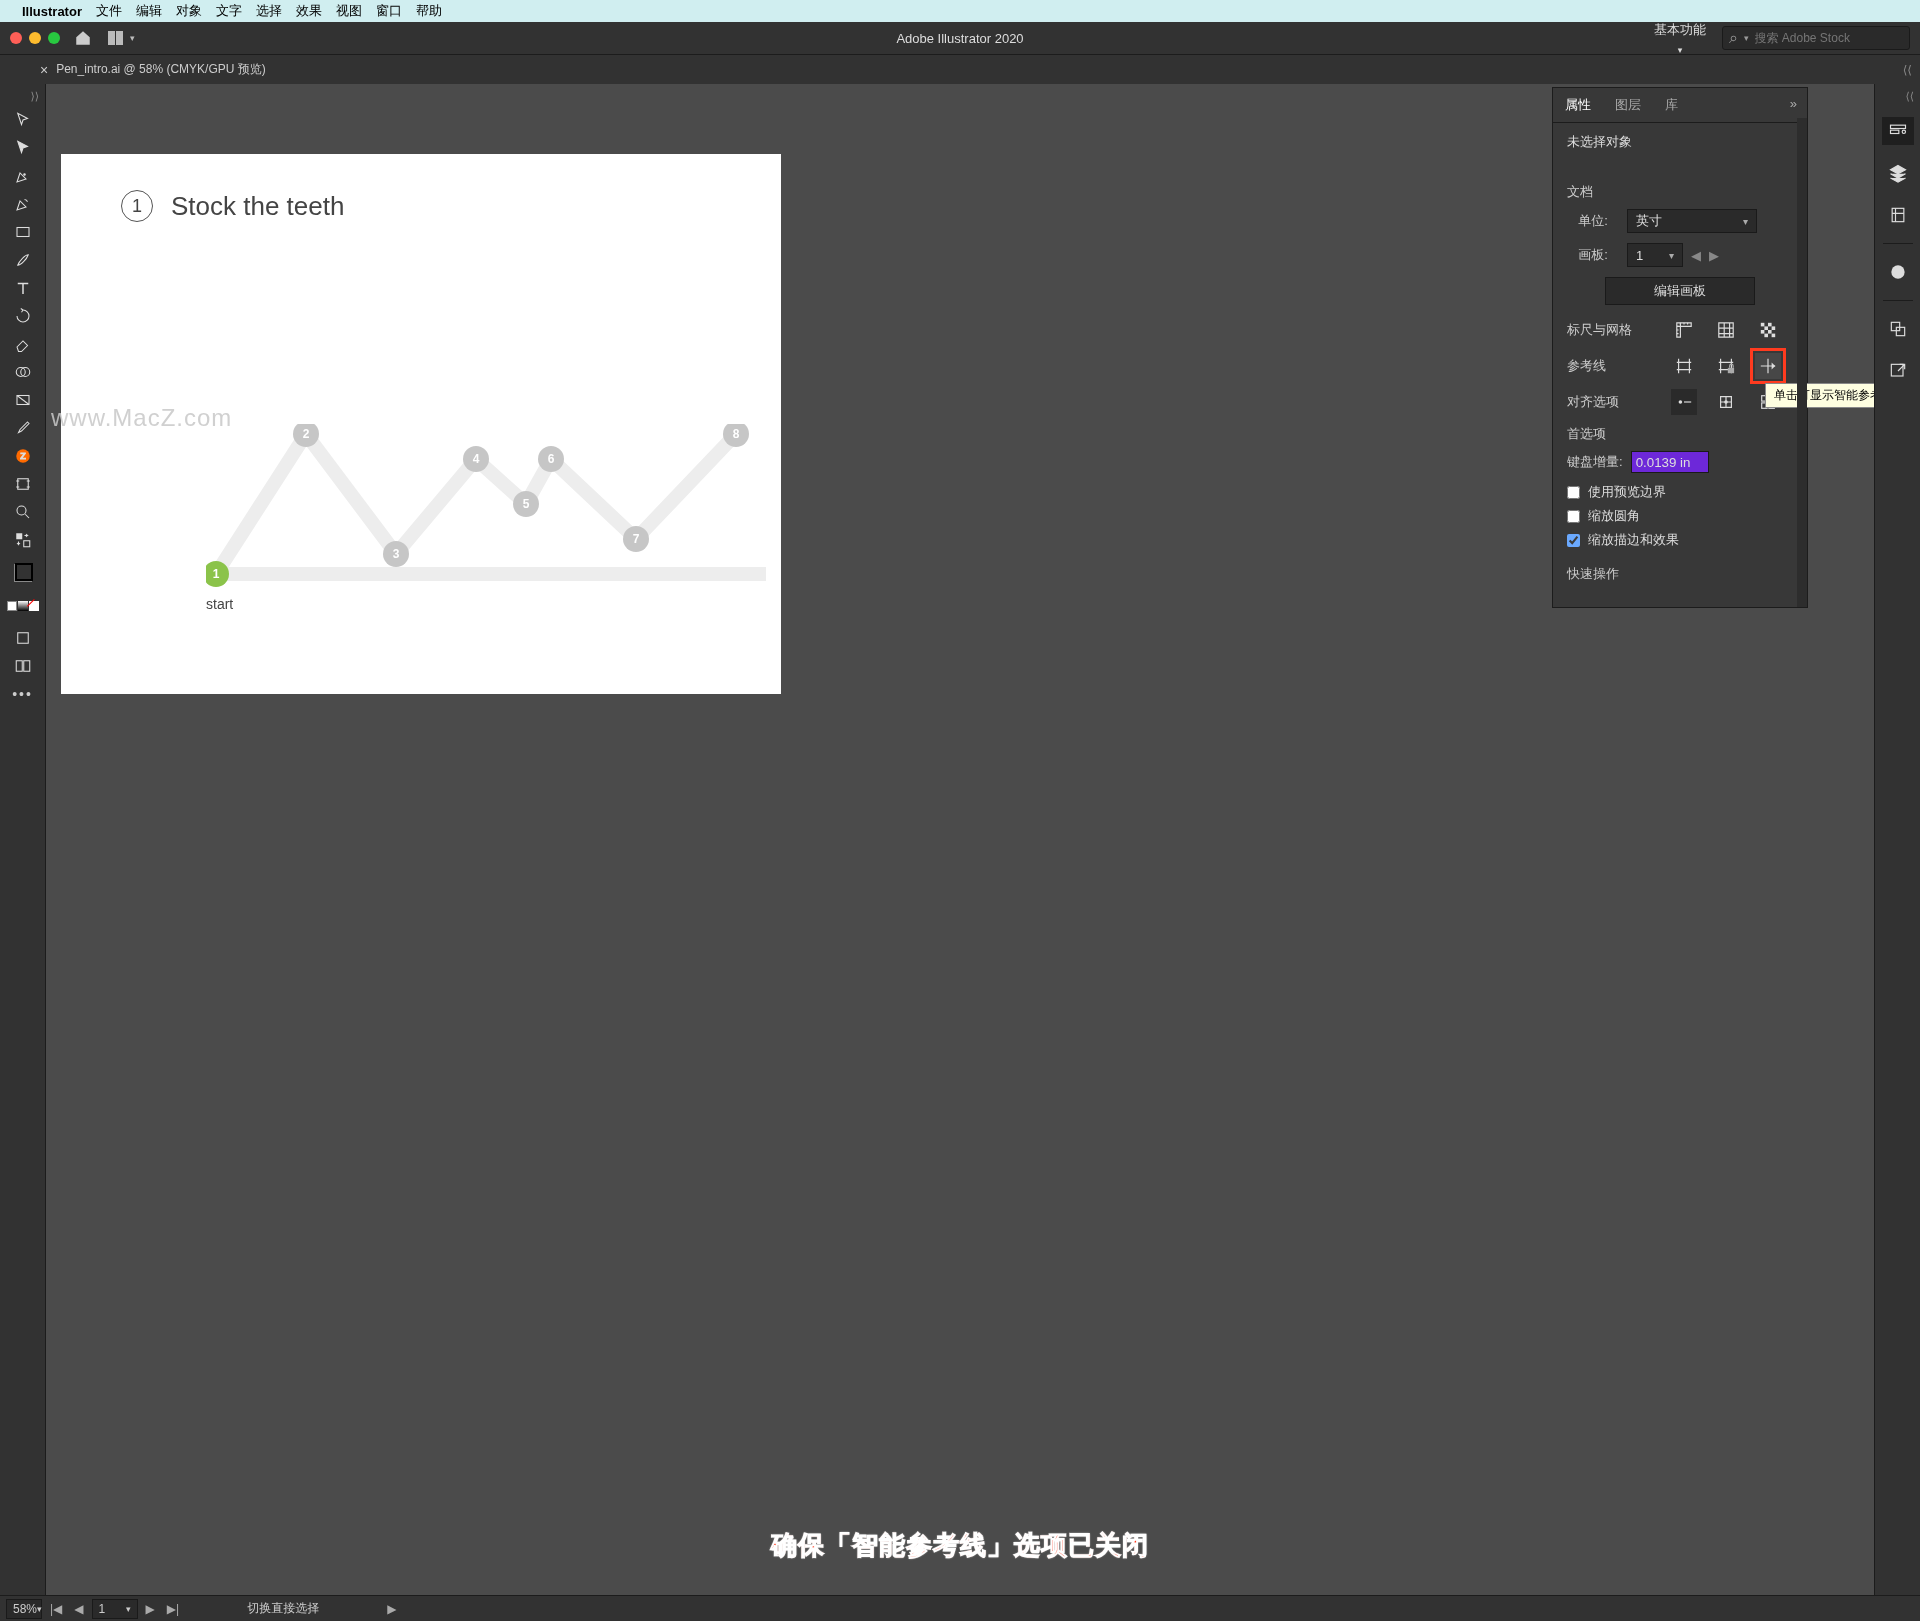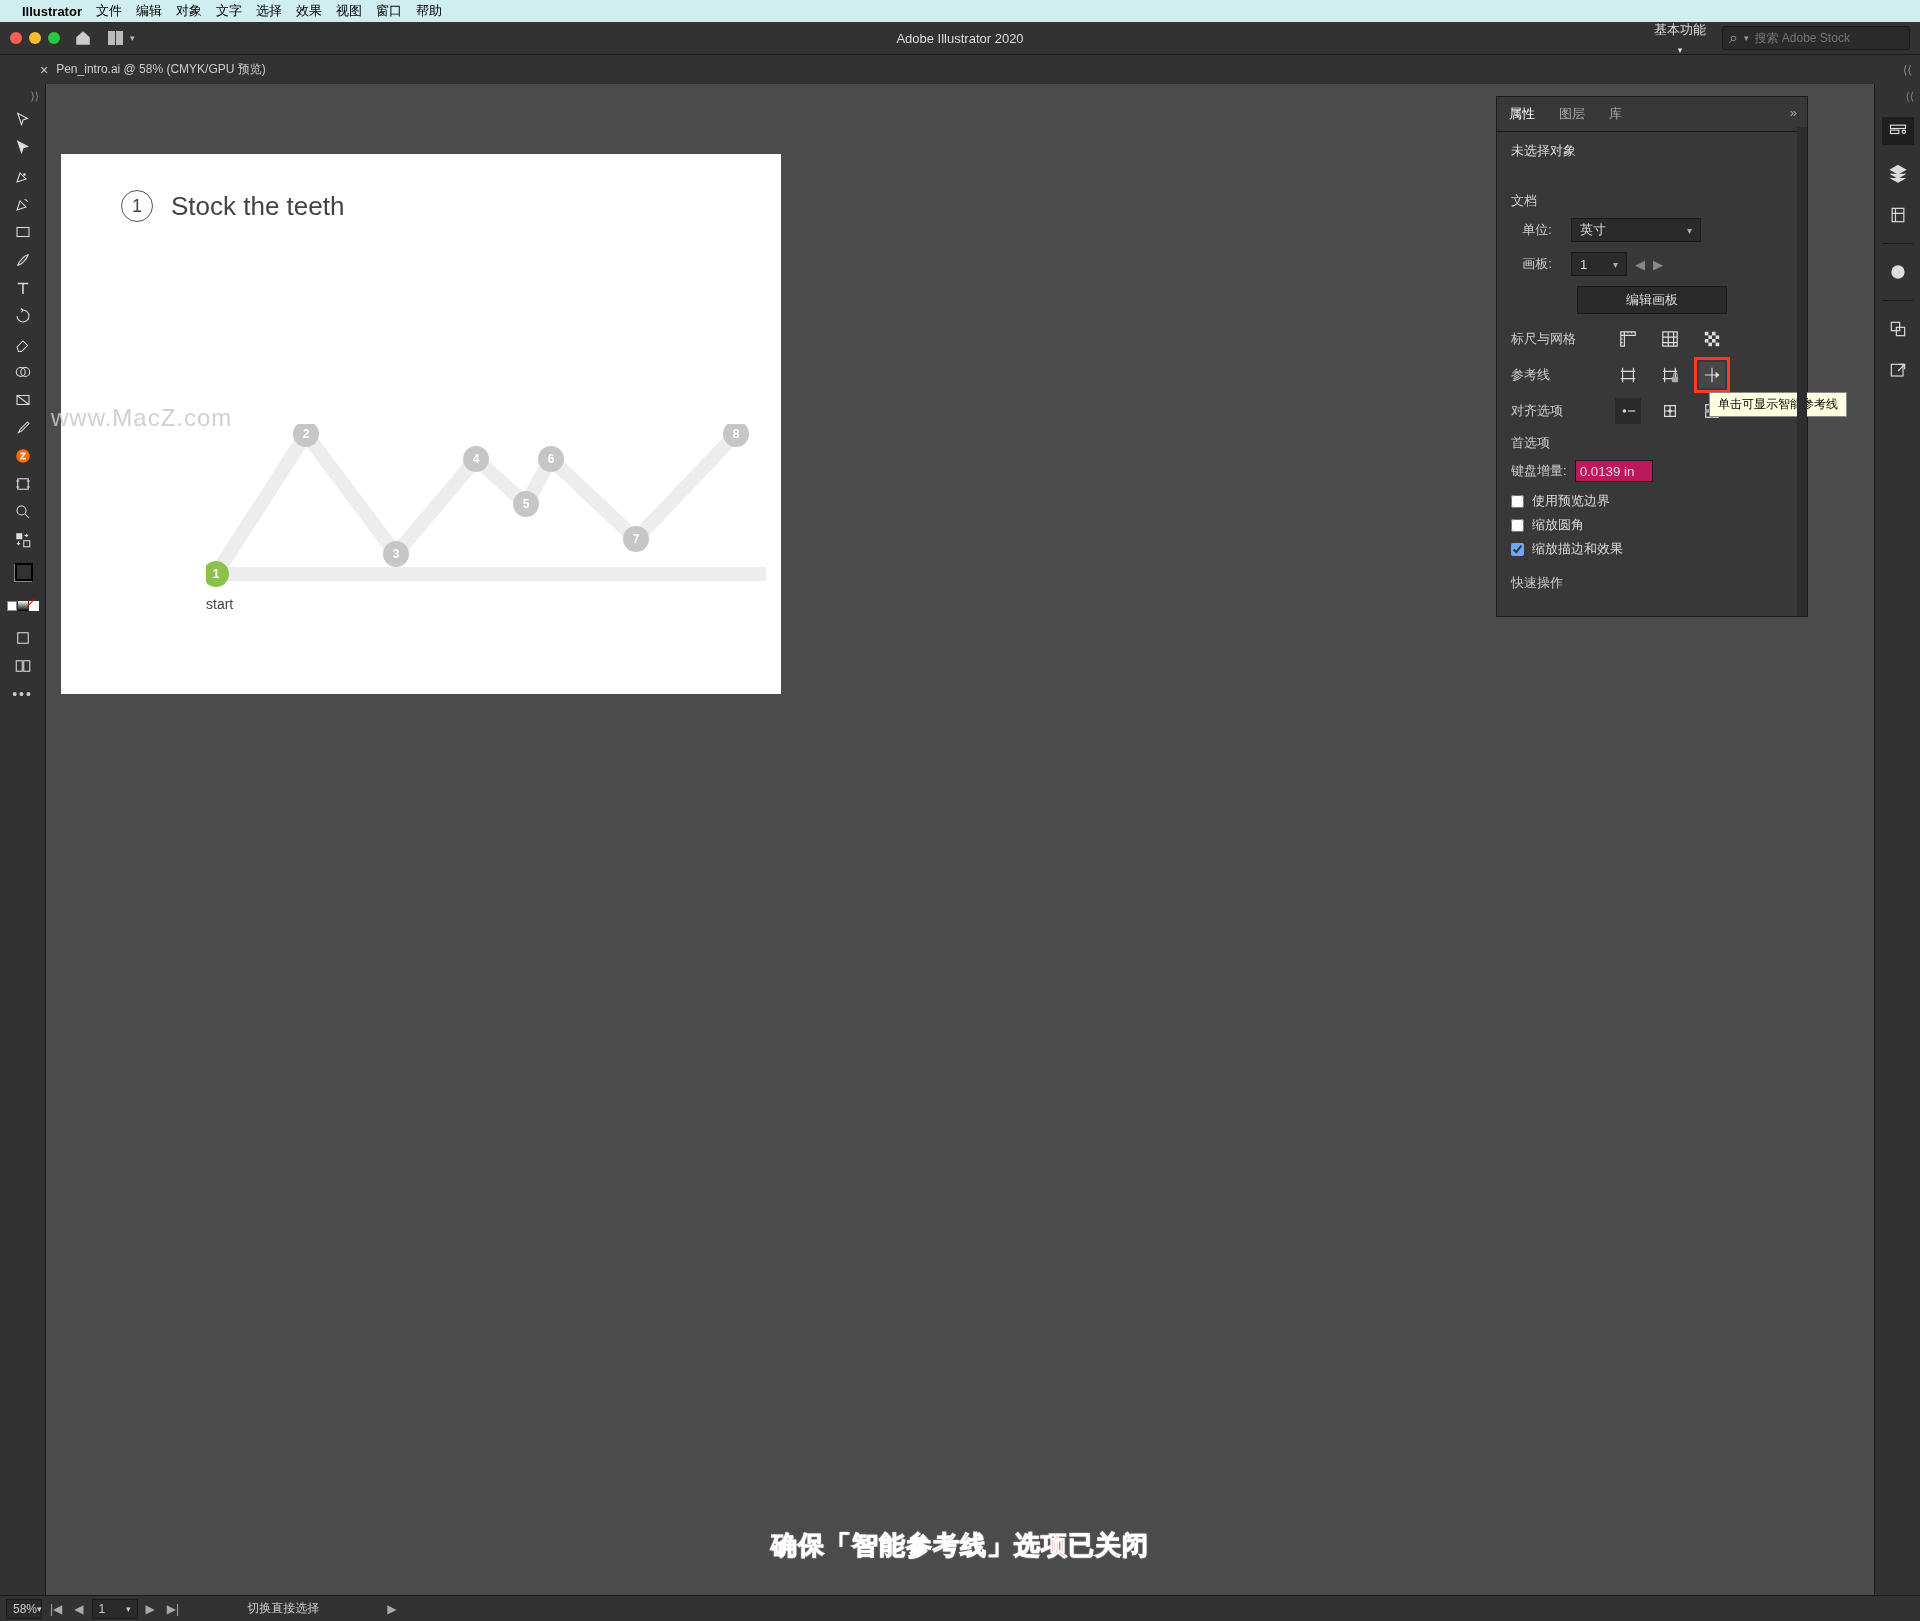--- a/index.html
+++ b/index.html
@@ -53,21 +53,21 @@
 .circ-num { width: 32px; height: 32px; border: 1.5px solid #555; border-radius: 50%; display: flex; align-items: center; justify-content: center; font-size: 18px; color: #444; }
 .art-title { font-size: 26px; font-weight: 300; color: #444; }
 .watermark { position: absolute; left: 5px; top: 320px; color: rgba(200,200,200,0.85); font-size: 24px; letter-spacing: 1px; font-weight: 300; }
 .teeth-svg { position: absolute; left: 145px; top: 270px; }
 .node-dot { fill: #c6c6c6; }
 .node-start { fill: #8bc34a; }
 .node-txt { fill: #fff; font-size: 12px; font-weight: 600; text-anchor: middle; dominant-baseline: central; }
 .start-lbl { position: absolute; font-size: 14px; color: #444; }
 
 
-.prop-panel { position: absolute; right: 66px; top: 12px; width: 312px; background: #383838; color: #ddd; font-size: 13px; border: 1px solid #1c1c1c; }
+.prop-panel { position: absolute; right: 66px; top: 3px; width: 256px; background: #383838; color: #ddd; font-size: 13px; border: 1px solid #1c1c1c; }
 .prop-tabs { display: flex; border-bottom: 1px solid #1c1c1c; }
 .prop-tab { padding: 8px 12px; cursor: pointer; color: #aaa; }
 .prop-tab.active { color: #fff; background: #383838; }
 .prop-tabs .more { margin-left: auto; padding: 8px 10px; color: #aaa; cursor: pointer; }
 .prop-body { padding: 10px 14px 16px; }
 .sel-status { margin-bottom: 32px; }
 .sect-title { color: #ccc; margin: 10px 0 8px; }
 .prop-row { display: flex; align-items: center; margin-bottom: 10px; gap: 8px; }
 .prop-row .lbl { width: 52px; text-align: center; color: #ccc; }
 .select-box { background: #2a2a2a; border: 1px solid #1a1a1a; height: 24px; display: flex; align-items: center; padding: 0 8px; gap: 6px; min-width: 100px; justify-content: space-between; cursor: pointer; }
@@ -76,21 +76,21 @@
 .nav-arrows span { cursor: pointer; }
 .wide-btn { background: #2a2a2a; border: 1px solid #1a1a1a; height: 28px; width: 150px; margin: 4px auto 12px; display: flex; align-items: center; justify-content: center; cursor: pointer; }
 .icon-row { display: flex; align-items: center; gap: 16px; margin-bottom: 10px; }
 .icon-row .lbl { width: 88px; color: #ccc; }
 .icon-btn { width: 26px; height: 26px; background: #383838; display: flex; align-items: center; justify-content: center; cursor: pointer; }
 .icon-btn svg { width: 18px; height: 18px; stroke: #ddd; fill: none; stroke-width: 1.3; }
 .icon-btn.hl { outline: 3px solid #ff3b1f; outline-offset: 2px; background: #474747; }
 .tooltip { position: absolute; background: #fefee0; color: #000; font-size: 12px; padding: 3px 8px; border: 1px solid #888; white-space: nowrap; }
 .check-row { display: flex; align-items: center; gap: 8px; margin: 6px 0; }
 .check-row input { accent-color: #6aa9ff; }
-.text-input { background: #be185d; border: 1px solid #1a1a1a; height: 22px; width: 78px; color: #ddd; padding: 0 4px; }
+.text-input { background: #6d28d9; border: 1px solid #1a1a1a; height: 22px; width: 78px; color: #ddd; padding: 0 4px; }
 .prop-scroll { position: absolute; right: 0; top: 30px; bottom: 0; width: 10px; background: #2d2d2d; }
 
 
 .right-dock { width: 46px; background: #323232; margin-left: auto; display: flex; flex-direction: column; align-items: center; padding-top: 6px; gap: 14px; border-left: 1px solid #1c1c1c; }
 .dock-btn { width: 32px; height: 28px; display: flex; align-items: center; justify-content: center; cursor: pointer; }
 .dock-btn.active { background: #1f1f1f; }
 .dock-btn svg { width: 20px; height: 20px; stroke: #ddd; fill: none; stroke-width: 1.4; }
 .dock-sep { width: 30px; height: 1px; background: #1c1c1c; }
 
 

